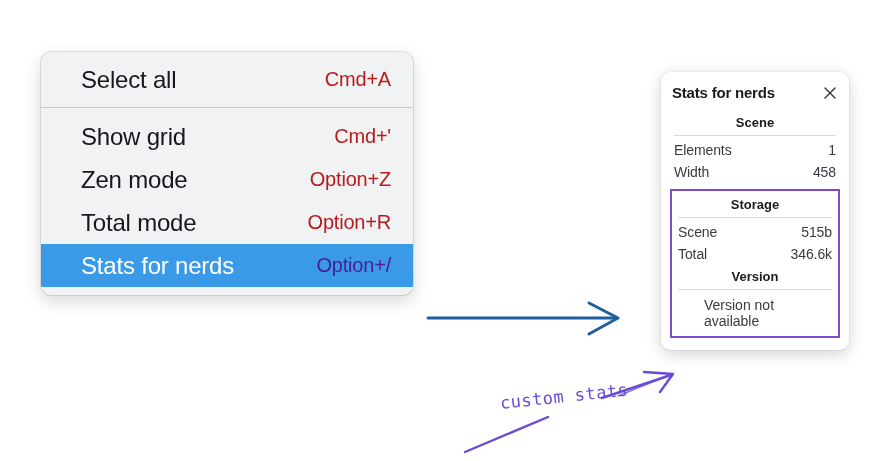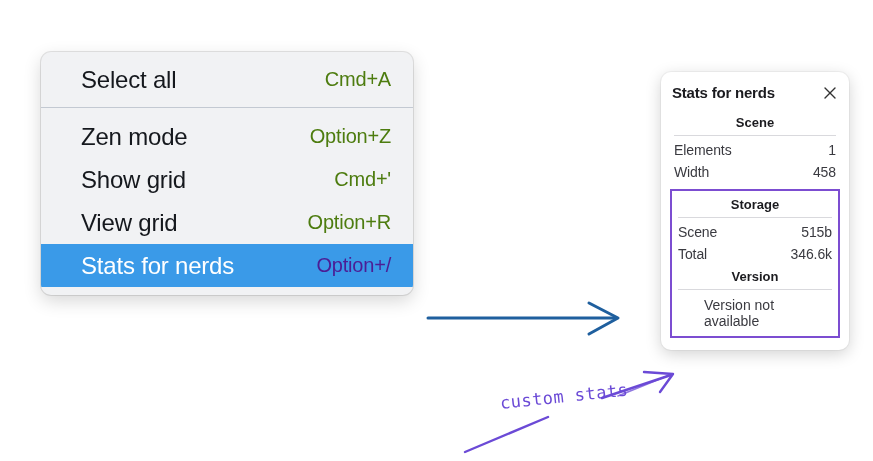--- a/index.html
+++ b/index.html
@@ -45,21 +45,21 @@
     cursor: default;
   }
   .menu-item .mi-label {
     font-size: 24px;
     color: #15181d;
     letter-spacing: -0.2px;
     white-space: nowrap;
   }
   .menu-item .mi-shortcut {
     font-size: 20px;
-    color: #4d7c0f;
+    color: #b91c1c;
     white-space: nowrap;
     letter-spacing: -0.2px;
   }
   .menu-item.selected {
     background: #3a9ae8;
   }
   .menu-item.selected .mi-label { color: #ffffff; }
   .menu-item.selected .mi-shortcut { color: #4c1d95; }
 
   
@@ -160,29 +160,29 @@
     <div class="menu-item">
       <span class="mi-label">Select all</span>
       <span class="mi-shortcut">Cmd+A</span>
     </div>
   </div>
 
   <div class="menu-divider"></div>
 
   <div class="menu-group">
     <div class="menu-item">
+      <span class="mi-label">Show grid</span>
+      <span class="mi-shortcut">Cmd+'</span>
+    </div>
+    <div class="menu-item">
       <span class="mi-label">Zen mode</span>
       <span class="mi-shortcut">Option+Z</span>
     </div>
     <div class="menu-item">
-      <span class="mi-label">Show grid</span>
-      <span class="mi-shortcut">Cmd+'</span>
-    </div>
-    <div class="menu-item">
-      <span class="mi-label">View grid</span>
+      <span class="mi-label">Total mode</span>
       <span class="mi-shortcut">Option+R</span>
     </div>
     <div class="menu-item selected">
       <span class="mi-label">Stats for nerds</span>
       <span class="mi-shortcut">Option+/</span>
     </div>
   </div>
 </div>
 
 <div id="stats-panel">

